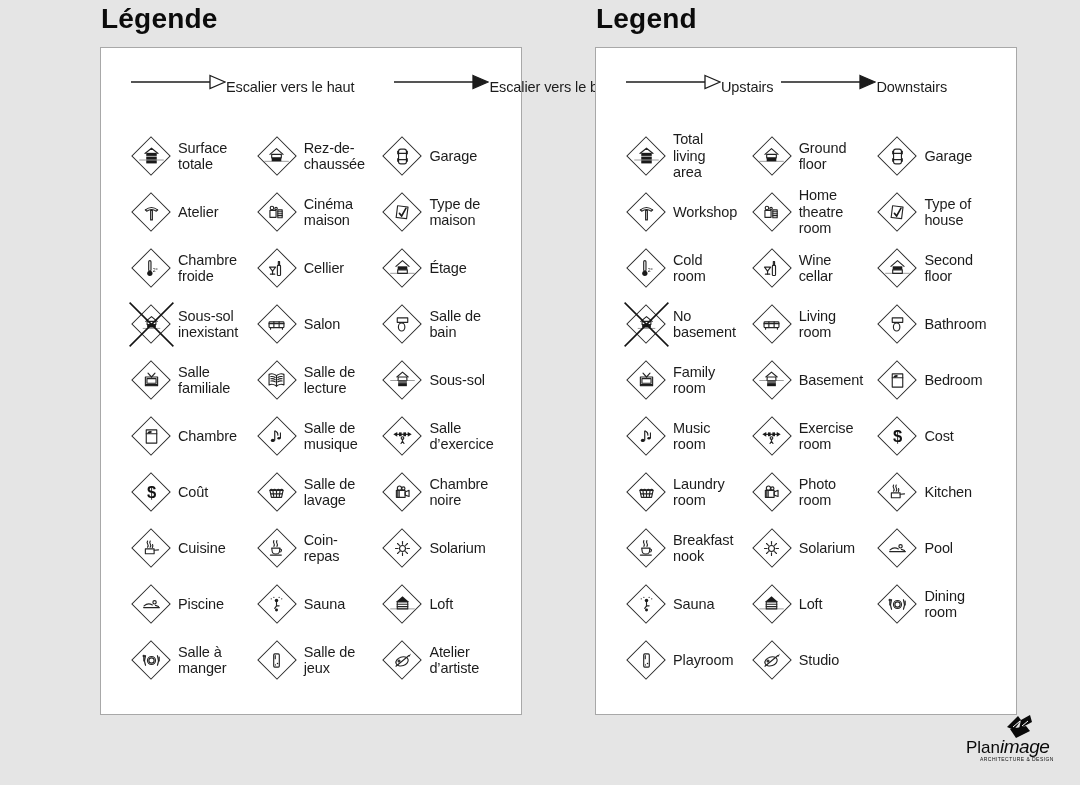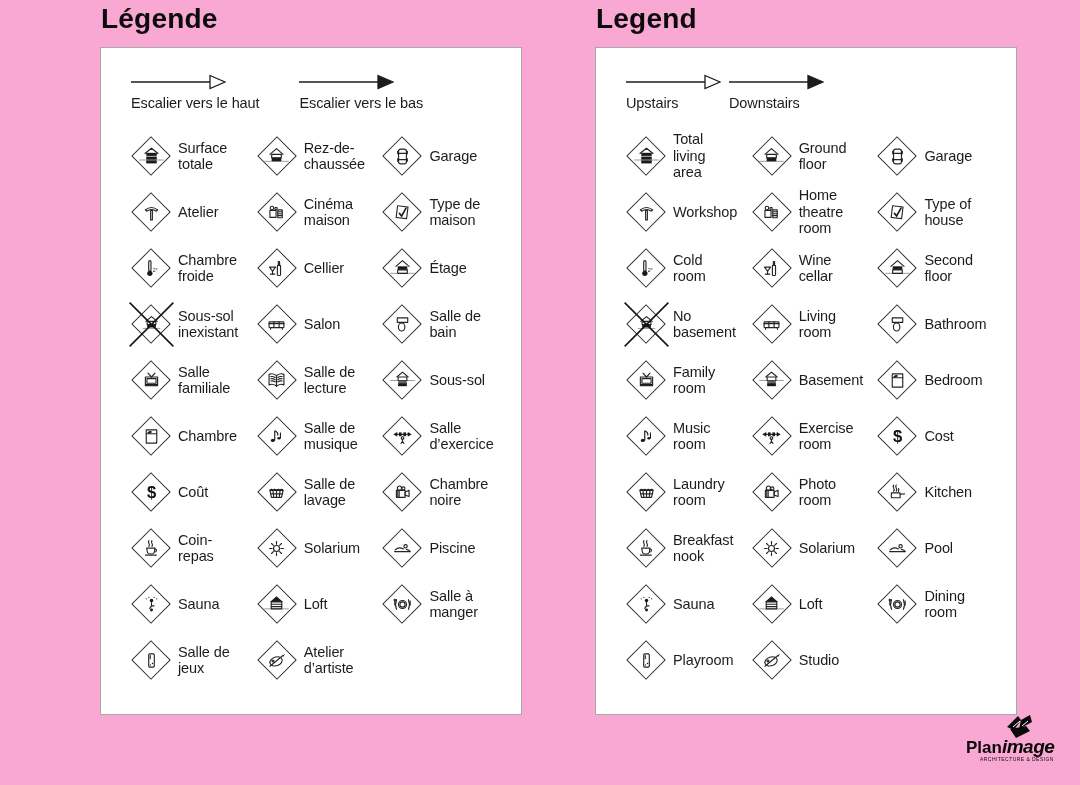--- a/index.html
+++ b/index.html
@@ -1,38 +1,38 @@
 <!DOCTYPE html>
 <html><head>
 <meta charset="utf-8">
 <style>
   html,body{margin:0;padding:0;background:#fff;}
-  .canvas{position:relative;width:1080px;height:785px;background:#f9a8d4;
+  .canvas{position:relative;width:1080px;height:785px;background:#e5e5e5;
           font-family:"Liberation Sans",sans-serif;color:#1c1c1c;overflow:hidden;}
   .sec{position:absolute;top:0;width:422px;}
   .sec-fr{left:100px;} .sec-en{left:595px;}
   .legend-title{margin:0;height:47px;box-sizing:border-box;padding:3px 0 0 1px;
                 font-size:28px;font-weight:700;letter-spacing:0.2px;color:#0c0c0c;}
   .panel{position:relative;height:668px;border:1px solid #a8a8a8;background:#fff;box-sizing:border-box;}
   .arrows-row{position:absolute;left:30px;top:26px;display:flex;}
   .sec-fr .arrows-row{gap:40px;} .sec-en .arrows-row{gap:8px;}
-  .arrow-fig{display:flex;flex-direction:column;min-width:95px;}
+  .arrow-fig{display:flex;flex-direction:row;min-width:95px;}
   .arrow-label{margin-top:5px;font-size:14.5px;letter-spacing:-0.1px;white-space:nowrap;}
   .grid{position:absolute;left:30px;top:80px;display:grid;
         grid-template-columns:repeat(3,125.7px);grid-auto-rows:56px;}
   .cell{display:flex;align-items:center;gap:7px;}
   .diamond{position:relative;width:40px;height:40px;flex:0 0 40px;}
   .diamond::before{content:"";position:absolute;inset:6px;border:1.3px solid #2d2d2d;
                    transform:rotate(45deg);background:#fff;}
   .icon{position:absolute;inset:0;display:flex;align-items:center;justify-content:center;}
   .icon svg{overflow:visible;display:block;}
   .cell-label{font-size:14.5px;line-height:16.5px;letter-spacing:-0.1px;}
   .logo{position:absolute;left:966px;top:714px;width:110px;}
   .logo-mark{display:block;margin-left:38px;}
-  .brand{font-size:17px;font-weight:700;line-height:13px;white-space:nowrap;color:#0a0a0a;}
+  .brand{font-size:17px;font-weight:400;line-height:13px;white-space:nowrap;color:#0a0a0a;}
   .brand .image{font-style:italic;font-size:19px;letter-spacing:-0.5px;}
   .tagline{font-size:5px;letter-spacing:0.45px;margin-top:2px;margin-left:14px;color:#111;}
 </style>
 </head>
 <body>
 
 <div class="canvas">
 
   <section class="sec sec-fr">
     <h1 class="legend-title">Légende</h1>
@@ -331,20 +331,34 @@
                   <circle cx="8.5" cy="7" r="2.4" stroke="#242424" fill="none" stroke-width="1.3" stroke-linecap="round" stroke-linejoin="round"></circle>
                   <circle cx="13" cy="7.3" r="1.8" stroke="#242424" fill="none" stroke-width="1.3" stroke-linecap="round" stroke-linejoin="round"></circle>
                   <rect x="5" y="9.5" width="10" height="8" stroke="#242424" fill="none" stroke-width="1.3" stroke-linecap="round" stroke-linejoin="round"></rect>
                   <line x1="6.6" y1="9.5" x2="6.6" y2="17.5" stroke="#242424" fill="none" stroke-width="1.3" stroke-linecap="round" stroke-linejoin="round"></line>
                   <line x1="8.2" y1="9.5" x2="8.2" y2="17.5" stroke="#242424" fill="none" stroke-width="1.3" stroke-linecap="round" stroke-linejoin="round"></line>
                   <polygon points="15,11.5 19.5,9.5 19.5,16.5 15,15" stroke="#242424" fill="none" stroke-width="1.3" stroke-linecap="round" stroke-linejoin="round"></polygon>
                 </svg>
               </span>
             </div>
             <div class="cell-label">Chambre<br>noire</div>
+          </div>
+          <div class="cell">
+            <div class="diamond">
+              <span class="icon">
+                <svg viewBox="0 0 24 24" width="21" height="21">
+                  <path d="M5,12.5 L15,12.5 L15,18 L5,18 Z" stroke="#242424" fill="none" stroke-width="1.3" stroke-linecap="round" stroke-linejoin="round"></path>
+                  <line x1="15" y1="14" x2="20" y2="13.5" stroke="#242424" fill="none" stroke-width="1.3" stroke-linecap="round" stroke-linejoin="round"></line>
+                  <path d="M7.5,10.5 Q8.8,8.5 7.5,6.5 Q6.5,5 7.5,3.5" stroke="#242424" fill="none" stroke-width="1.3" stroke-linecap="round" stroke-linejoin="round"></path>
+                  <path d="M10.5,10.5 Q11.8,8.5 10.5,6.5 Q9.5,5 10.5,3.5" stroke="#242424" fill="none" stroke-width="1.3" stroke-linecap="round" stroke-linejoin="round"></path>
+                  <path d="M13,10.8 Q14,9.2 13.2,7.5" stroke="#242424" fill="none" stroke-width="1.3" stroke-linecap="round" stroke-linejoin="round"></path>
+                </svg>
+              </span>
+            </div>
+            <div class="cell-label">Cuisine</div>
           </div>
           <div class="cell">
             <div class="diamond">
               <span class="icon">
                 <svg viewBox="0 0 24 24" width="21" height="21">
                   <path d="M6.5,11.5 L16,11.5 L15.3,16 Q14.8,18.3 11.2,18.3 Q7.7,18.3 7.2,16 Z" stroke="#242424" fill="none" stroke-width="1.3" stroke-linecap="round" stroke-linejoin="round"></path>
                   <path d="M16,12.5 Q19,13 16.8,15.8" stroke="#242424" fill="none" stroke-width="1.3" stroke-linecap="round" stroke-linejoin="round"></path>
                   <line x1="5" y1="19.5" x2="17.5" y2="19.5" stroke="#242424" fill="none" stroke-width="1.3" stroke-linecap="round" stroke-linejoin="round"></line>
                   <path d="M9,9.5 Q10.2,7.8 9,6 Q8,4.6 9,3" stroke="#242424" fill="none" stroke-width="1.3" stroke-linecap="round" stroke-linejoin="round"></path>
                   <path d="M12.5,9.5 Q13.7,7.8 12.5,6 Q11.5,4.6 12.5,3" stroke="#242424" fill="none" stroke-width="1.3" stroke-linecap="round" stroke-linejoin="round"></path>

